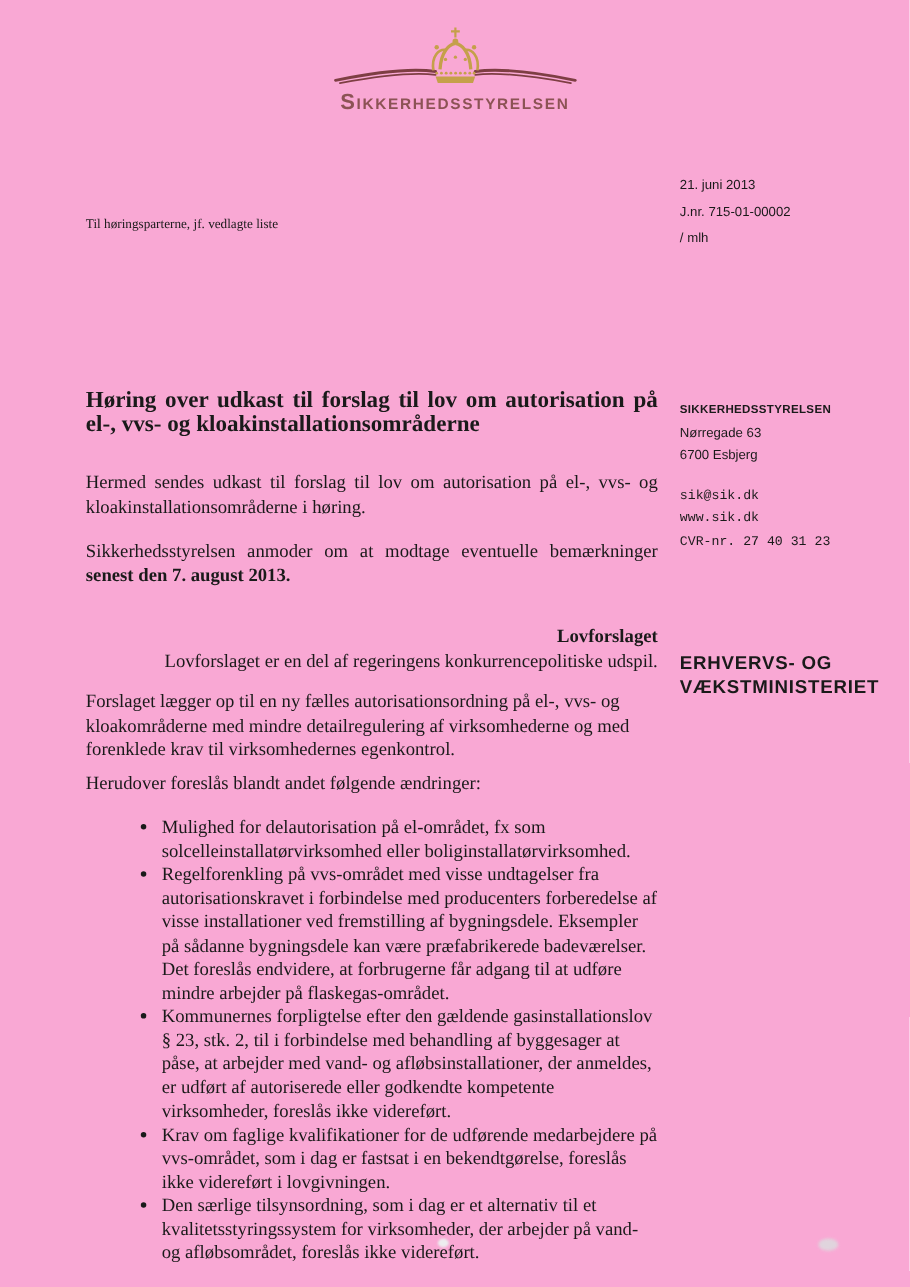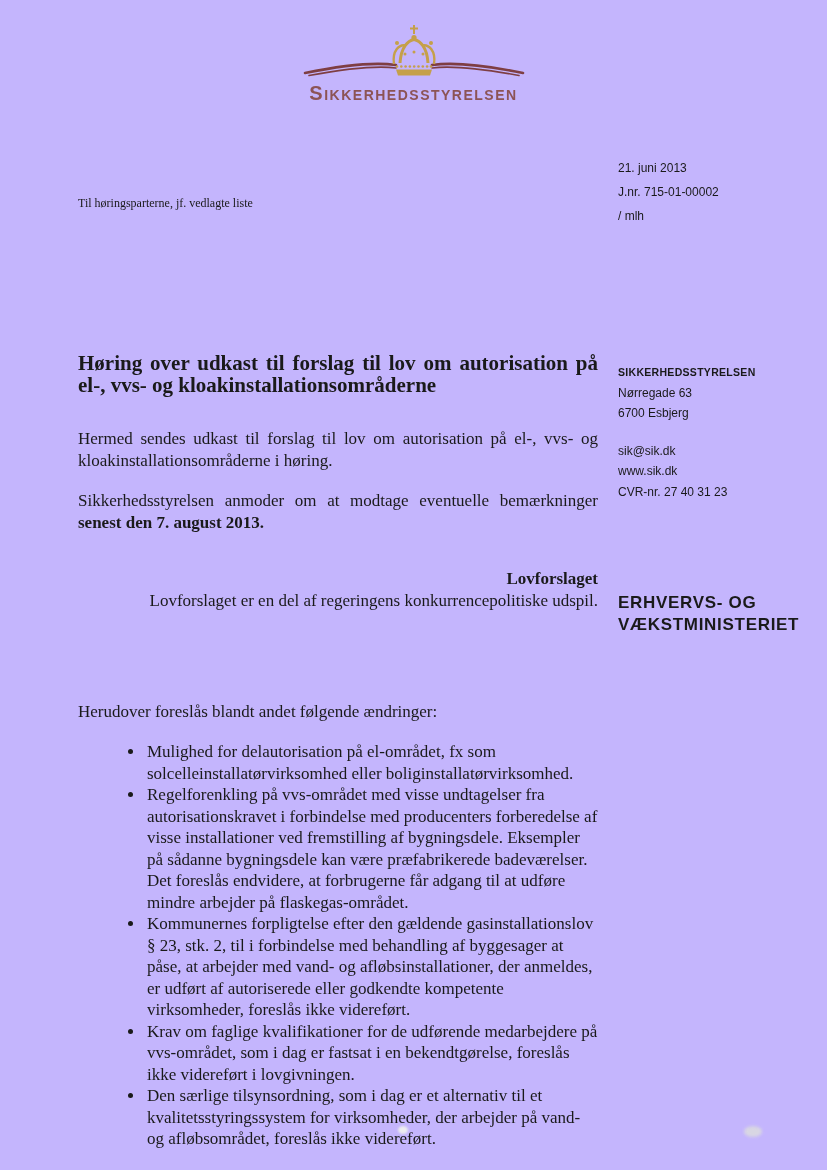--- a/index.html
+++ b/index.html
@@ -2,21 +2,21 @@
 <html lang="da"><head>
 <meta charset="utf-8">
 <style>
   * { margin: 0; padding: 0; box-sizing: border-box; }
   html, body { background: #ffffff; }
   .page {
     position: relative;
     width: 827px;
     height: 1170px;
     margin: 0 auto;
-    background: #c4b5fd;
+    background: #f9a8d4;
     overflow: hidden;
     font-family: "Liberation Serif", serif;
     color: #1a1a1a;
   }
 
   
   .logo {
     position: absolute;
     top: 24px;
     left: 0;
@@ -69,21 +69,21 @@
   .meta-block { top: 156px; line-height: 24px; }
   .contact-block { top: 362px; line-height: 20.5px; }
   .contact-name {
     font-size: 10.5px;
     font-weight: bold;
     letter-spacing: 0.3px;
   }
   .phone-rows { margin-top: 17px; }
   .phone-row { display: flex; }
   .phone-row .lbl { width: 50px; }
-  .web-rows { margin-top: 16px; }
+  .web-rows { margin-top: 16px; font-family: Liberation Mono, monospace; }
   .ministry-block {
     top: 592px;
     font-size: 17px;
     font-weight: bold;
     letter-spacing: 0.7px;
     line-height: 22px;
   }
 
   
   .smudge { position: absolute; border-radius: 50%; }
@@ -153,20 +153,21 @@
 
   <div class="col-main body-text para1">Hermed sendes udkast til forslag til lov om autorisation på el-, vvs- og kloakinstallationsområderne i høring.</div>
 
   <div class="col-main body-text para2"><span>Sikkerhedsstyrelsen anmoder om at modtage eventuelle bemærkninger </span><span class="bold">senest den 7. august 2013.</span></div>
 
   <div class="col-main body-text section-block">
     <div class="section-heading">Lovforslaget</div>
     <div>Lovforslaget er en del af regeringens konkurrencepolitiske udspil.</div>
   </div>
 
+  <div class="col-main body-text para3">Forslaget lægger op til en ny fælles autorisationsordning på el-, vvs- og kloakområderne med mindre detailregulering af virksomhederne og med forenklede krav til virksomhedernes egenkontrol.</div>
 
   <div class="col-main body-text para4">Herudover foreslås blandt andet følgende ændringer:</div>
 
   <div class="col-main body-text bullets-block">
     <ul>
       <li>Mulighed for delautorisation på el-området, fx som solcelleinstallatørvirksomhed eller boliginstallatørvirksomhed.</li>
       <li>Regelforenkling på vvs-området med visse undtagelser fra autorisationskravet i forbindelse med producenters forberedelse af visse installationer ved fremstilling af bygningsdele. Eksempler på sådanne bygningsdele kan være præfabrikerede badeværelser. Det foreslås endvidere, at forbrugerne får adgang til at udføre mindre arbejder på flaskegas-området.</li>
       <li>Kommunernes forpligtelse efter den gældende gasinstallationslov § 23, stk. 2, til i forbindelse med behandling af byggesager at påse, at arbejder med vand- og afløbsinstallationer, der anmeldes, er udført af autoriserede eller godkendte kompetente virksomheder, foreslås ikke videreført.</li>
       <li>Krav om faglige kvalifikationer for de udførende medarbejdere på vvs-området, som i dag er fastsat i en bekendtgørelse, foreslås ikke videreført i lovgivningen.</li>
       <li>Den særlige tilsynsordning, som i dag er et alternativ til et kvalitetsstyringssystem for virksomheder, der arbejder på vand- og afløbsområdet, foreslås ikke videreført.</li>

